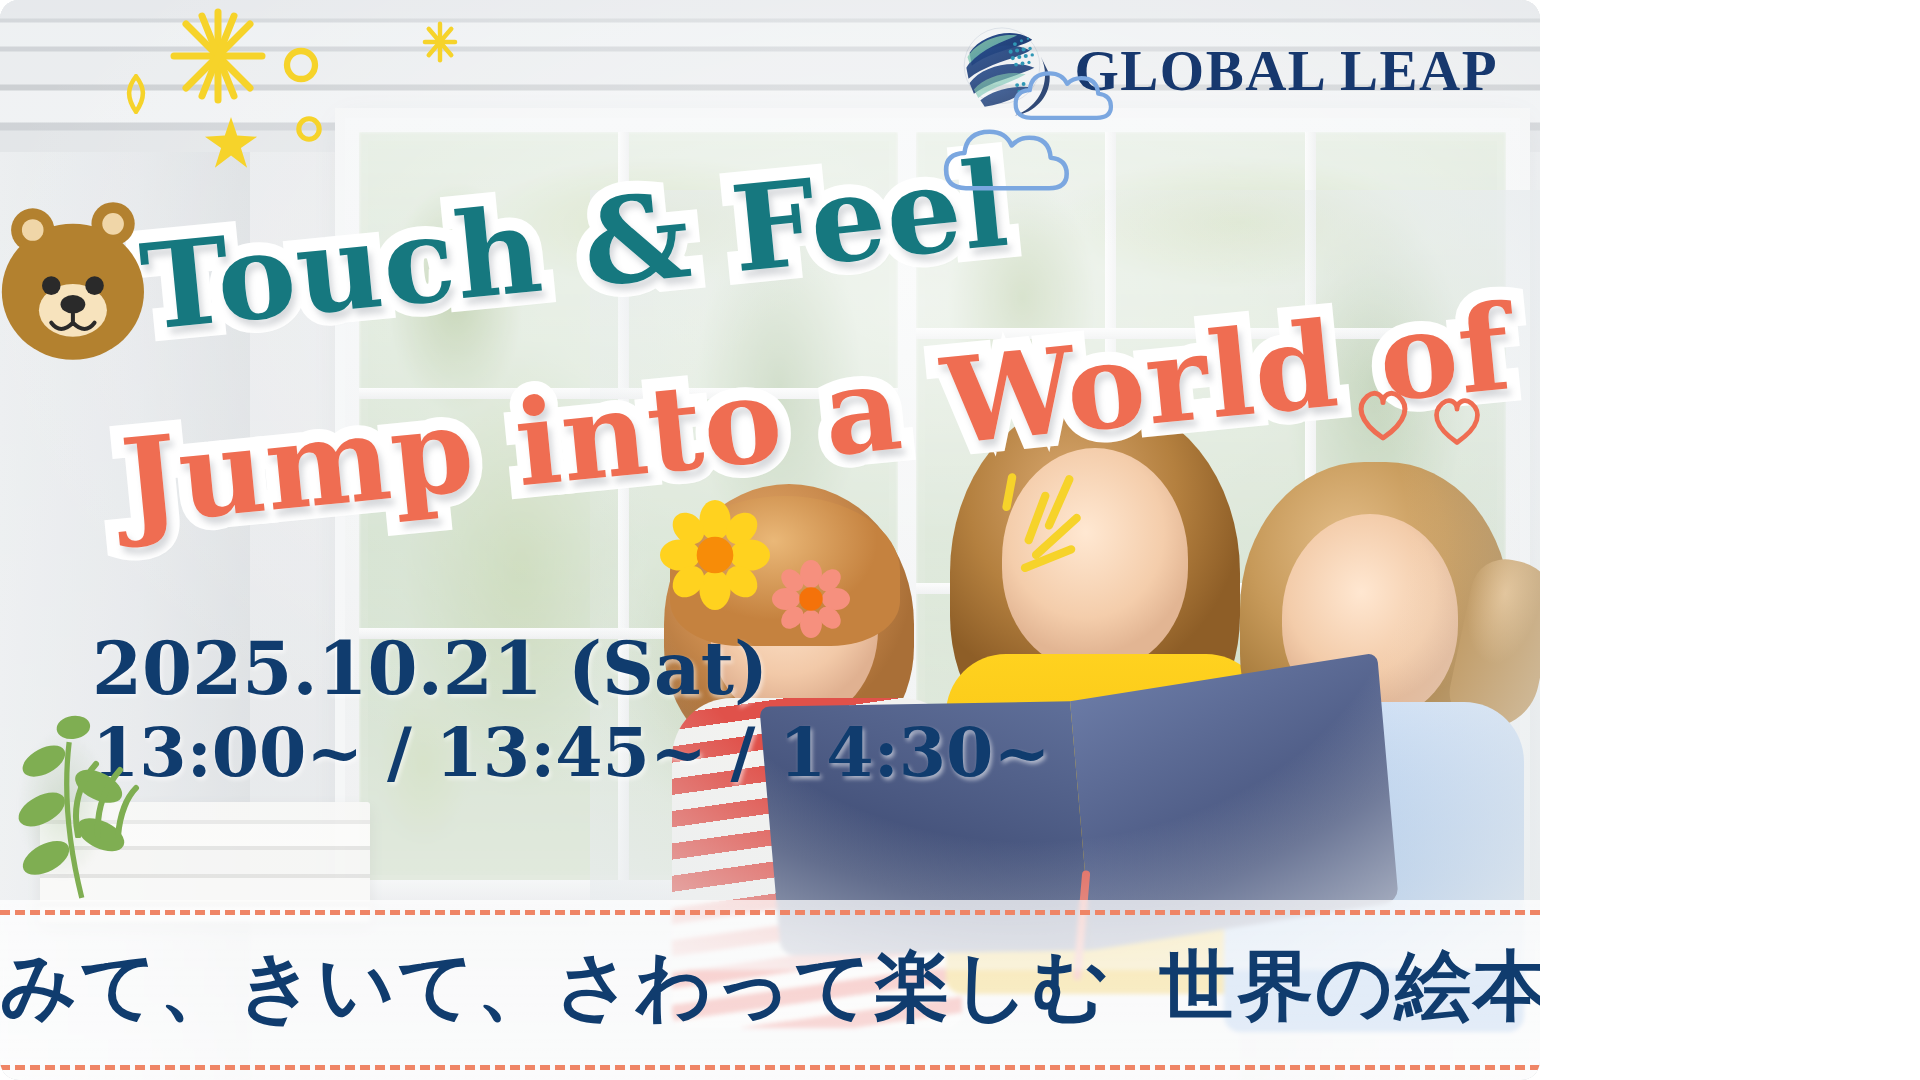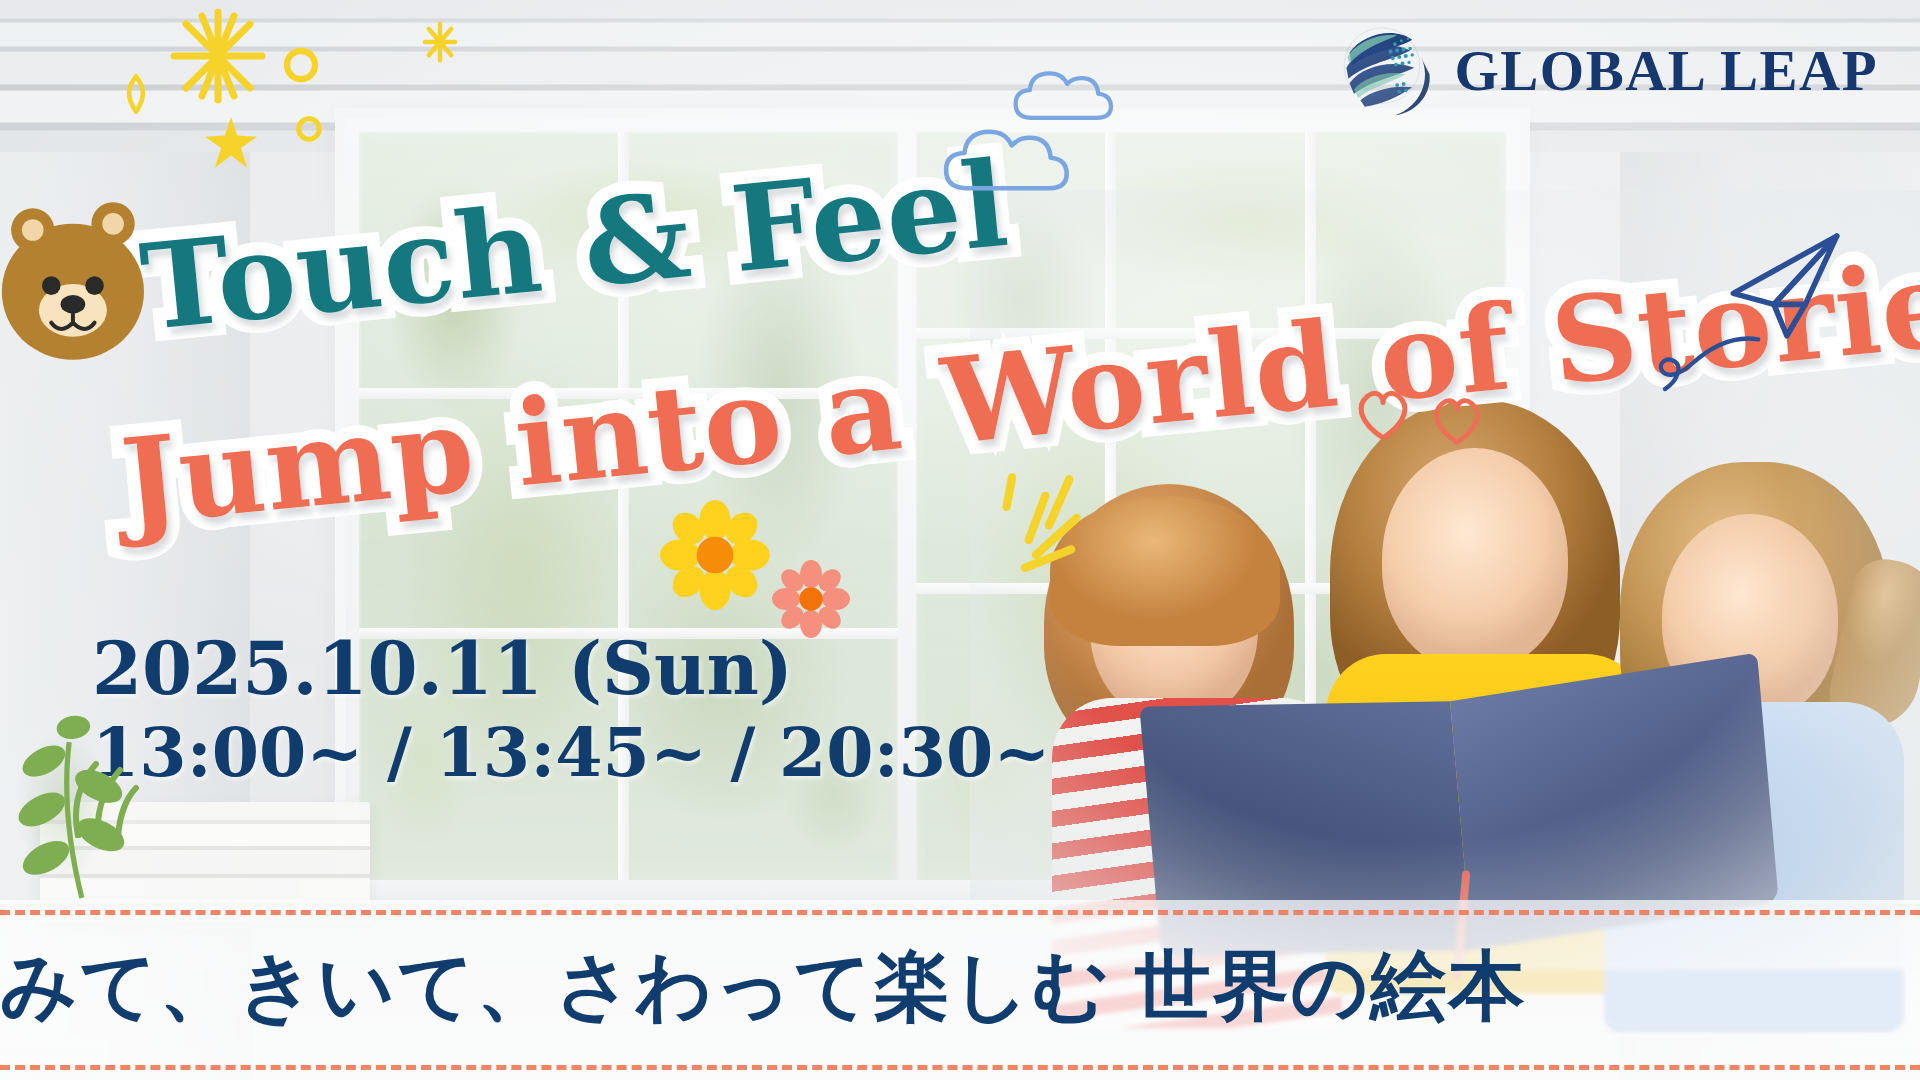--- a/index.html
+++ b/index.html
@@ -2,25 +2,26 @@
 <html><head>
 <meta charset="utf-8">
 <style>
   html, body {
     margin: 0;
     padding: 0;
     background: #ffffff;
   }
   #poster {
     position: relative;
-    width: 1920px;
+    width: 1540px;
     height: 1080px;
     overflow: hidden;
     font-family: "Liberation Sans", sans-serif;
     background: #dfe3e6;
+    border-radius: 19px;
   }
 
   
   .bg-room {
     position: absolute;
     inset: 0;
     background:
       linear-gradient(180deg, #e2e5e8 0%, #dcdfe3 6%, #e6e8ea 10%, #dfe2e5 100%);
   }
   .bg-wall-left {
@@ -295,23 +296,23 @@
   }
   .banner-dash {
     position: absolute; left: 0; right: 0; height: 0;
     border-top: 5px dashed #ef8566;
   }
   .banner-dash.top { top: 10px; }
   .banner-dash.bottom { bottom: 10px; }
   .banner-text {
     position: absolute; left: 0; right: 0; top: 50%;
     transform: translateY(-52%);
-    text-align: left;
+    text-align: right;
     color: #103c6e;
-    font-family: Liberation Sans, sans-serif;
+    font-family: Liberation Mono, monospace;
     font-weight: 700;
     font-size: 76px;
     letter-spacing: 2px;
     white-space: nowrap;
   }
 
   
   .doodle { position: absolute; pointer-events: none; }
   .d-bear      { left: -4px;  top: 196px;  width: 160px; height: 170px; }
   .d-star-big  { left: 168px; top: 6px;    width: 100px; height: 100px; }
@@ -441,22 +442,22 @@
       <div class="logo-main">GLOBAL LEAP</div>
     </div>
   </div>
 
   <div class="title-wrap">
     <div class="sticker title-1">Touch &amp; Feel</div>
     <div class="sticker title-2">Jump into a World of Stories</div>
   </div>
 
   <div class="date-block">
-    <div class="date-line">2025.10.11 (Sun)</div>
-    <div class="time-line">13:00~ / 13:45~ / 20:30~</div>
+    <div class="date-line">2025.10.21 (Sat)</div>
+    <div class="time-line">13:00~ / 13:45~ / 14:30~</div>
   </div>
 
   <svg class="doodle d-bear" viewBox="0 0 100 110">
     <g fill="#b3812f">
       <circle cx="22" cy="22" r="14"></circle>
         <circle cx="74" cy="18" r="14"></circle>
       <ellipse cx="48" cy="62" rx="46" ry="44"></ellipse>
     </g>
     <circle cx="74" cy="18" r="7" fill="#f0d6a8"></circle>
     <circle cx="22" cy="22" r="7" fill="#f0d6a8"></circle>

